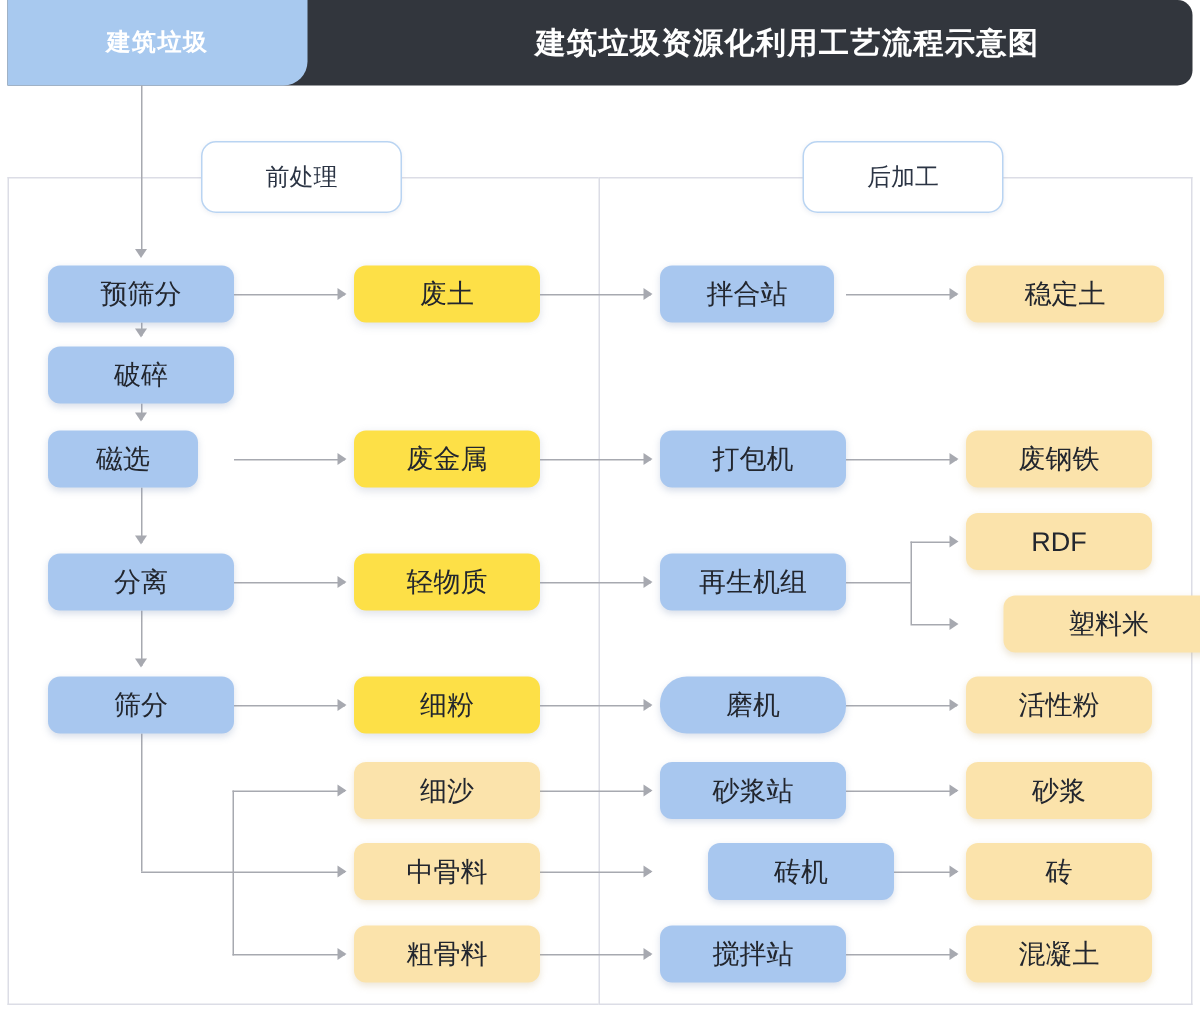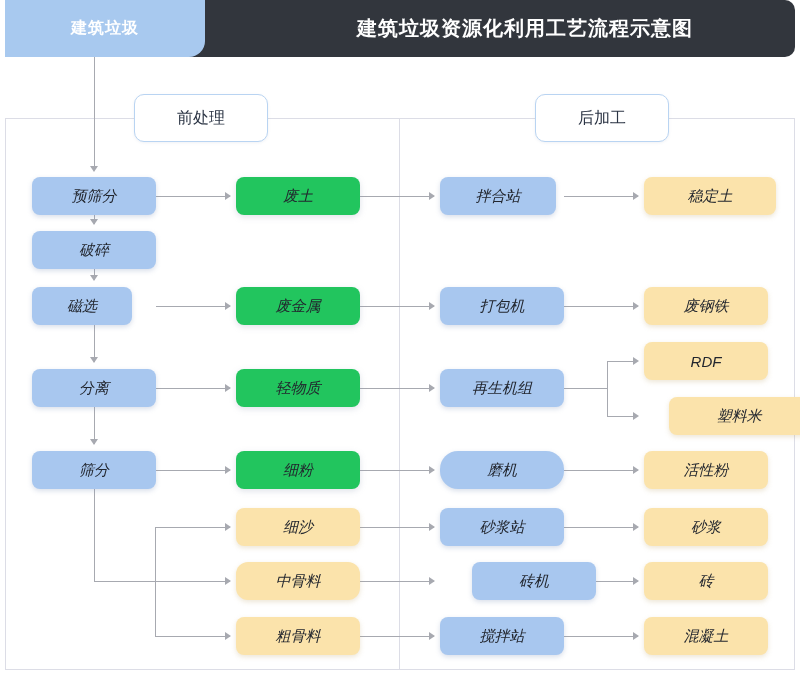--- a/index.html
+++ b/index.html
@@ -48,24 +48,24 @@
     color:#2b3444;font-size:16px;
     box-shadow:0 1px 3px rgba(100,120,160,.10);
   }
   #tab-pre{left:134px;top:94px;width:132px;}
   #tab-post{left:535px;top:94px;width:132px;}
 
   
   .node{
     position:absolute;height:38px;border-radius:8px;
     display:flex;align-items:center;justify-content:center;
-    font-size:15px;color:#22262e;box-sizing:border-box;font-style:italic;
+    font-size:18px;color:#22262e;box-sizing:border-box;
   }
   .node.blue{background:#a8c7ef;box-shadow:0 2px 5px rgba(130,150,185,.30);}
-  .node.white{background:#22c55e;box-shadow:0 2px 6px rgba(140,150,175,.28);}
+  .node.white{background:#fde047;box-shadow:0 2px 6px rgba(140,150,175,.28);}
   .node.yellow{background:#fbe3ab;box-shadow:0 2px 5px rgba(190,165,110,.28);}
 
   
   .ln{position:absolute;background:#a7a9b0;}
   .ln.h{height:1px;}
   .ln.v{width:1px;}
   .arw{
     position:absolute;width:0;height:0;
     border-top:4px solid transparent;border-bottom:4px solid transparent;
   }
@@ -155,21 +155,21 @@
       <div class="node blue" style="left: 32px; top: 177px; width: 124px;">预筛分</div>
       <div class="node blue" style="left: 32px; top: 231px; width: 124px;">破碎</div>
       <div class="node blue" style="left: 32px; top: 287px; width: 100px;">磁选</div>
       <div class="node blue" style="left: 32px; top: 369px; width: 124px;">分离</div>
       <div class="node blue" style="left: 32px; top: 451px; width: 124px;">筛分</div>
       <div class="node white" style="left: 236px; top: 177px; width: 124px;">废土</div>
       <div class="node white" style="left: 236px; top: 287px; width: 124px;">废金属</div>
       <div class="node white" style="left: 236px; top: 369px; width: 124px;">轻物质</div>
       <div class="node white" style="left: 236px; top: 451px; width: 124px;">细粉</div>
       <div class="node yellow" style="left: 236px; top: 508px; width: 124px;">细沙</div>
-      <div class="node yellow" style="left: 236px; top: 562px; width: 124px; border-radius: 12px;">中骨料</div>
+      <div class="node yellow" style="left: 236px; top: 562px; width: 124px;">中骨料</div>
       <div class="node yellow" style="left: 236px; top: 617px; width: 124px;">粗骨料</div>
       <div class="node blue" style="left: 440px; top: 177px; width: 116px;">拌合站</div>
       <div class="node blue" style="left: 440px; top: 287px; width: 124px;">打包机</div>
       <div class="node blue" style="left: 440px; top: 369px; width: 124px;">再生机组</div>
       <div class="node blue" style="left: 440px; top: 451px; width: 124px; border-radius: 18px;">磨机</div>
       <div class="node blue" style="left: 440px; top: 508px; width: 124px;">砂浆站</div>
       <div class="node blue" style="left: 440px; top: 562px; width: 124px; margin-left: 32px;">砖机</div>
       <div class="node blue" style="left: 440px; top: 617px; width: 124px;">搅拌站</div>
       <div class="node yellow" style="left: 644px; top: 177px; width: 132px;">稳定土</div>
       <div class="node yellow" style="left: 644px; top: 287px; width: 124px;">废钢铁</div>

